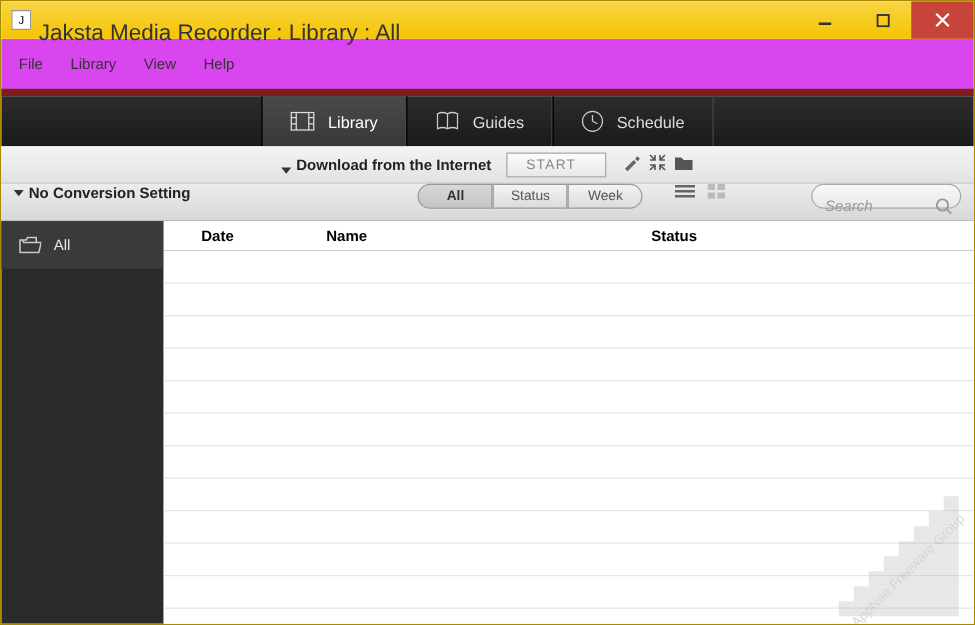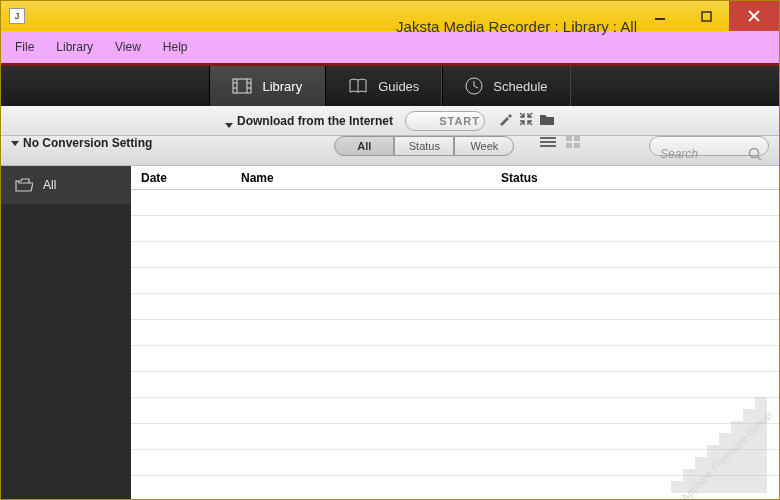--- a/index.html
+++ b/index.html
@@ -1,33 +1,33 @@
 <!DOCTYPE html>
 <html><head>
 <meta charset="utf-8">
 <style>
   * { box-sizing: border-box; margin: 0; padding: 0; }
   body { font-family: "Segoe UI", Arial, sans-serif; font-size: 12px; background: #555; }
   .window { width: 780px; height: 500px; background: #fff; border: 1px solid #a88a00; display: flex; flex-direction: column; position: relative; overflow: hidden; }
   .titlebar { height: 30px; background: linear-gradient(#f7d547, #f5c400); display: flex; align-items: center; position: relative; }
   .title-icon { width: 16px; height: 16px; margin: 0 6px 0 8px; background:#fff; border:1px solid #999; display:flex;align-items:center;justify-content:center;font-size:9px; }
-  .title-text { flex: 1; text-align: right; color: #333; font-size: 15px; margin-top: 20px; }
+  .title-text { flex: 1; text-align: left; color: #333; font-size: 18px; margin-top: 20px; }
   .win-btns { display: flex; height: 100%; }
   .win-btn { width: 46px; display: flex; align-items: center; justify-content: center; color: #333; font-size: 14px; }
   .win-btn.close { background: #c8443a; color: #fff; width: 50px; }
   .win-btn svg { display:block; }
-  .menubar { height: 35px; background: #f0abfc; display: flex; align-items: center; padding: 0 14px; gap: 22px; color: #333; border-bottom: 3px solid #7f1d1d;}
+  .menubar { height: 46px; background: #d946ef; display: flex; align-items: center; padding: 0 14px; gap: 22px; color: #333; border-bottom: 6px solid #7f1d1d;}
   .menubar span { cursor: default; }
   .tabbar { height: 40px; background: linear-gradient(#2d2d2d,#1a1a1a); display: flex; align-items: stretch; justify-content: center; }
   .tab { display: flex; align-items: center; gap: 10px; padding: 0 22px; color: #ddd; font-size: 13px; border-left:1px solid #000; border-right:1px solid #444;}
   .tab.active { background: linear-gradient(#4a4a4a,#383838); color:#fff; }
   .tab svg { fill: none; stroke: #ddd; }
   .toolbar1 { height: 30px; background: linear-gradient(#f4f4f4,#e2e2e2); border-bottom:1px solid #bbb; display:flex; align-items:center; justify-content:center; gap:12px; color:#222; font-weight:bold;}
   .dl-label { display:flex; align-items:flex-end; gap:4px;}
-  .start-btn { width:80px; height:20px; background: linear-gradient(#fdfdfd,#e8e8e8); border:1px solid #aaa; border-radius:10px; display:flex;align-items:center;justify-content:flex-end;padding-right:4px;color:#888;font-weight:bold;font-size:11px;letter-spacing:1px;}
+  .start-btn { width:80px; height:20px; background: linear-gradient(#fdfdfd,#e8e8e8); border:1px solid #aaa; border-radius:0; display:flex;align-items:center;justify-content:flex-end;padding-right:23px;color:#888;font-weight:normal;font-size:11px;letter-spacing:1px;}
   .tool-icons { display:flex; gap:6px; align-items:center;}
   .tool-icons span{ color:#555; font-size:14px; }
   .toolbar2 { height: 30px; background: linear-gradient(#ececec,#d8d8d8); border-bottom:1px solid #bbb; display:flex; align-items:flex-start; padding:0 10px; gap:12px;}
   .conv-setting { display:flex;align-items:center;gap:4px; font-weight:bold; color:#222;}
   .seg { display:flex; margin-left:170px;}
   .seg-btn { width:60px; height:20px; background:linear-gradient(#f3f3f3,#dcdcdc); border:1px solid #999; display:flex;align-items:center;justify-content:center; color:#555;font-size:11px;}
   .seg-btn:first-child{border-radius:10px 0 0 10px;}
   .seg-btn:last-child{border-radius:0 10px 10px 0;}
   .seg-btn.active{ background:linear-gradient(#d8d8d8,#c4c4c4); color:#333; font-weight:bold;}
   .view-icons { display:flex; gap:10px; margin-left:14px;}
@@ -35,21 +35,21 @@
   .search { margin-left:auto; width:120px; height:20px; background:linear-gradient(#f8f8f8,#e8e8e8); border:1px solid #aaa; border-radius:10px; display:flex;align-items:center; padding:15px 6px 0 10px; color:#999; font-style:italic;}
   .search span{flex:1;}
   .content { flex:1; display:flex; min-height:0;}
   .sidebar { width:130px; background:#2a2a2a; display:flex; flex-direction:column;}
   .side-item { height:38px; display:flex; align-items:center; gap:10px; padding-left:14px; color:#ccc;}
   .side-item.active { background:#3a3a3a; color:#e8e8e8;}
   .side-item svg{fill:#ccc;}
   .main { flex:1; background:#fff; display:flex; flex-direction:column; position:relative;}
   .colheads { height:24px; display:flex; align-items:center; background:#fff; border-bottom:1px solid #ccc;}
   .colheads .col{ font-weight:bold; color:#000; padding-left:10px;}
-  .col.date{width:100px;} .col.name{width:260px;} .col.status{flex:1;}
+  .col.date{width:100px;margin-left:20px;} .col.name{width:260px;} .col.status{flex:1;}
   .rows { flex:1; background:#fff;}
   .row { height:26px; border-bottom:1px solid #e6e6e6;}
   .watermark { position:absolute; right:0; bottom:0; opacity:.35;}
   .tri{ width:0;height:0;border-left:4px solid transparent;border-right:4px solid transparent;border-top:5px solid #333;display:inline-block;}
 </style>
 </head>
 <body>
 
 <div class="window">
 

